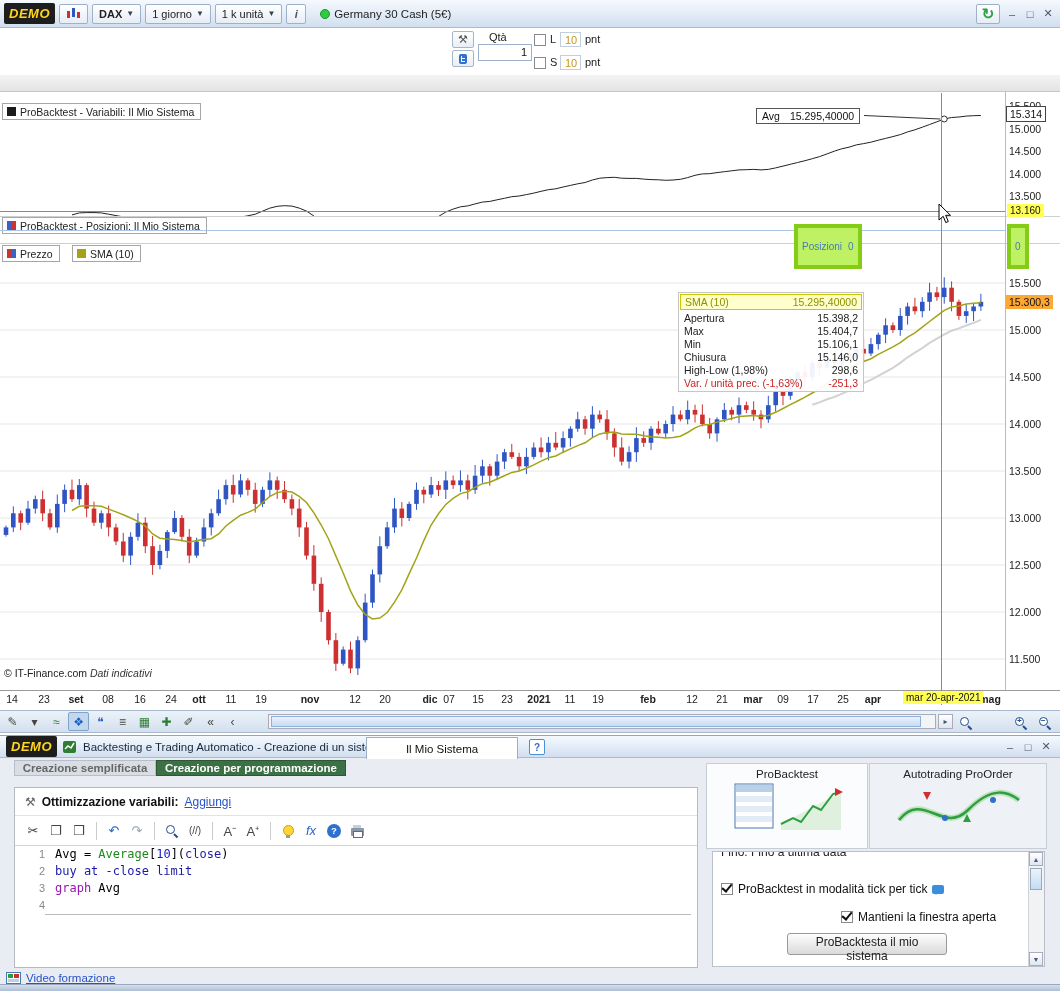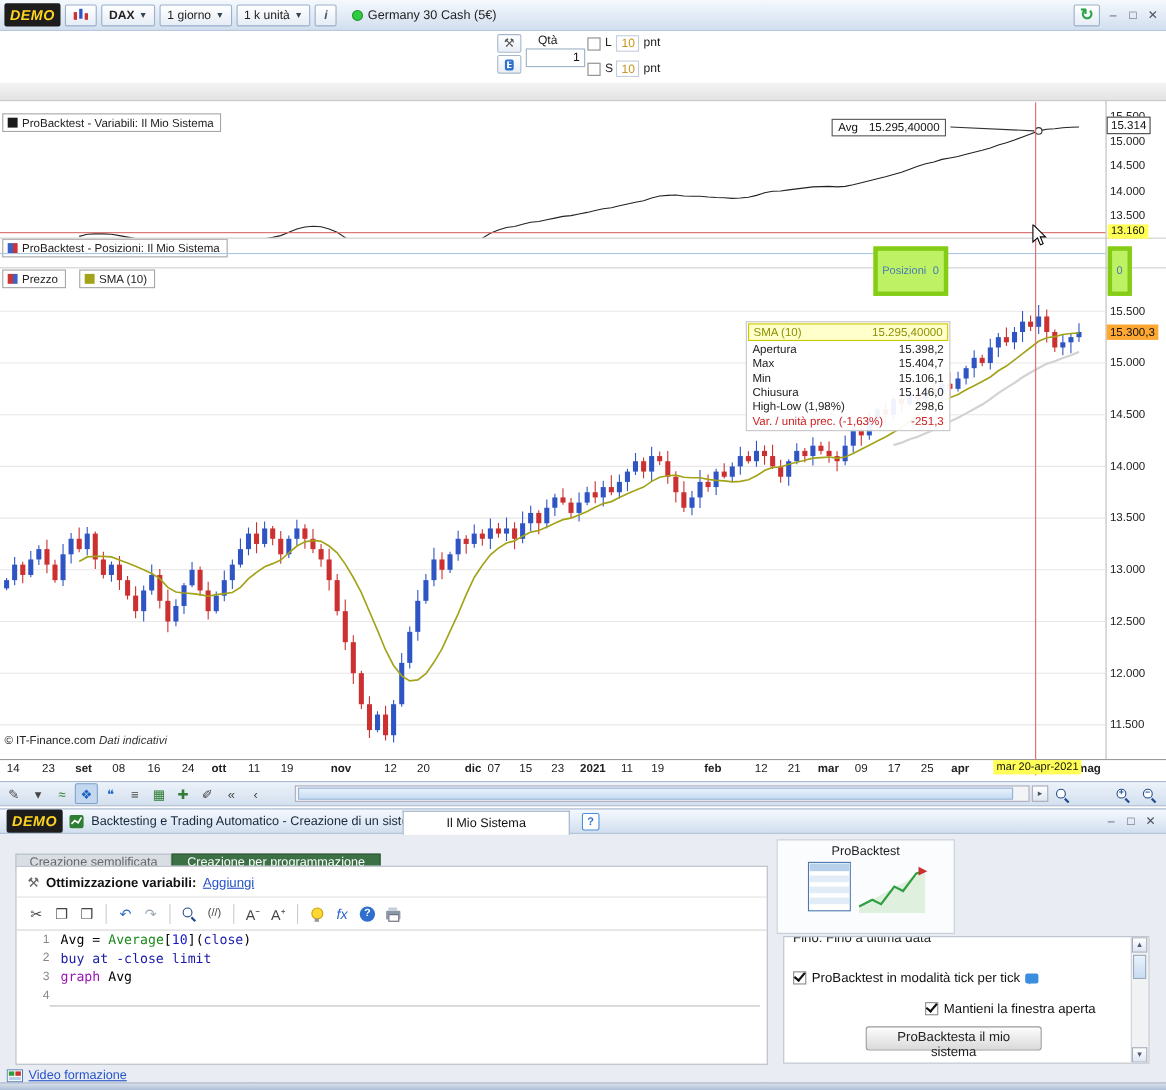--- a/index.html
+++ b/index.html
@@ -102,22 +102,22 @@
 
   
   .btwin{position:absolute;left:0;top:735px;width:1060px;height:249px;background:#e9edf3;border-top:1px solid #8fa5c0;box-sizing:border-box;}
   .bt-header{position:absolute;left:0;top:0;width:1060px;height:22px;box-sizing:border-box;
         background:linear-gradient(#f5f9fe,#d2dfef);border-bottom:1px solid #a6bcd6;
         display:flex;align-items:center;gap:6px;padding:0 6px;}
   .doc-tab{position:absolute;left:366px;top:1px;width:150px;height:21px;background:#fff;
         border:1px solid #9ab0c8;border-bottom:none;display:flex;align-items:center;justify-content:center;font-size:11.5px;}
   .help-sq{position:absolute;left:529px;top:3px;width:16px;height:16px;box-sizing:border-box;border:1px solid #4a90d9;
         border-radius:2px;color:#2f6fce;font-weight:bold;font-size:10px;display:flex;align-items:center;justify-content:center;background:#fff;}
-  .bt-tab{position:absolute;top:40px;height:16px;display:flex;align-items:center;justify-content:center;
-        font-size:11.5px;box-sizing:border-box;}
+  .bt-tab{position:absolute;top:24px;height:16px;display:flex;align-items:center;justify-content:center;
+        font-size:11.5px;box-sizing:border-box;font-weight:bold;}
   .bt-tab.inactive{left:14px;width:142px;background:#d9dee5;border:1px solid #b6bec9;color:#666;}
   .bt-tab.active{left:156px;width:190px;background:#3c7045;border:1px solid #2e5735;color:#fff;}
   .ed-panel{position:absolute;left:14px;top:51px;width:684px;height:181px;background:#fff;
         border:1px solid #b3bac4;box-sizing:border-box;}
   .opt-row{height:27px;border-bottom:1px solid #e2e2e2;display:flex;align-items:center;gap:6px;padding:0 10px;}
   .opt-row b{font-size:12px;}
   .link{color:#2753c9;text-decoration:underline;font-size:12px;}
   .ed-bar{height:29px;display:flex;align-items:center;gap:3px;padding:0 8px;border-bottom:1px solid #d5d5d5;}
   .etool{min-width:20px;height:22px;display:inline-flex;align-items:center;justify-content:center;
         font-size:13px;color:#444;background:none;border:1px solid transparent;padding:0 2px;}
@@ -740,20 +740,31 @@
         <rect x="8" y="4" width="38" height="44" fill="#fff" stroke="#4a78b0"></rect>
         <rect x="9" y="5" width="36" height="7" fill="#b9d0ea"></rect>
         <rect x="9" y="16" width="36" height="6" fill="#e2ecf7"></rect>
         <rect x="9" y="26" width="36" height="6" fill="#e2ecf7"></rect>
         <rect x="9" y="36" width="36" height="6" fill="#e2ecf7"></rect>
         <polygon points="54,50 114,50 114,12 54,44" fill="#dff0df"></polygon>
         <polyline points="54,44 66,38 74,42 86,26 94,30 106,14 113,12" fill="none" stroke="#2e9e3f" stroke-width="2"></polyline>
         <polygon points="108,8 116,12 108,16" fill="#cc3030"></polygon>
       </svg>
     </div>
+    <div class="card po">
+      <span class="card-label">Autotrading ProOrder</span>
+      <svg width="130" height="56">
+        <path d="M6 40 C 30 10, 50 55, 75 30 S 115 12, 126 20" fill="none" stroke="#bfe3bf" stroke-width="6"></path>
+        <path d="M6 40 C 30 10, 50 55, 75 30 S 115 12, 126 20" fill="none" stroke="#2e9e3f" stroke-width="2.5"></path>
+        <polygon points="30,12 38,12 34,20" fill="#cc3030"></polygon>
+        <polygon points="70,42 78,42 74,34" fill="#2e9e3f"></polygon>
+        <circle cx="52" cy="38" r="3" fill="#2f6fce"></circle>
+        <circle cx="100" cy="20" r="3" fill="#2f6fce"></circle>
+      </svg>
+    </div>
 
     <div class="opts">
       <span class="clip-text">Fino: Fino a ultima data</span>
       <div class="opt-line" style="left:8px;top:30px;">
         <span class="cbx checked"></span>
         <span>ProBacktest in modalità tick per tick</span>
         <span class="icon-bubble"></span>
       </div>
       <div class="opt-line" style="left:86px;top:58px;margin-left:42px;">
         <span class="cbx checked"></span>

